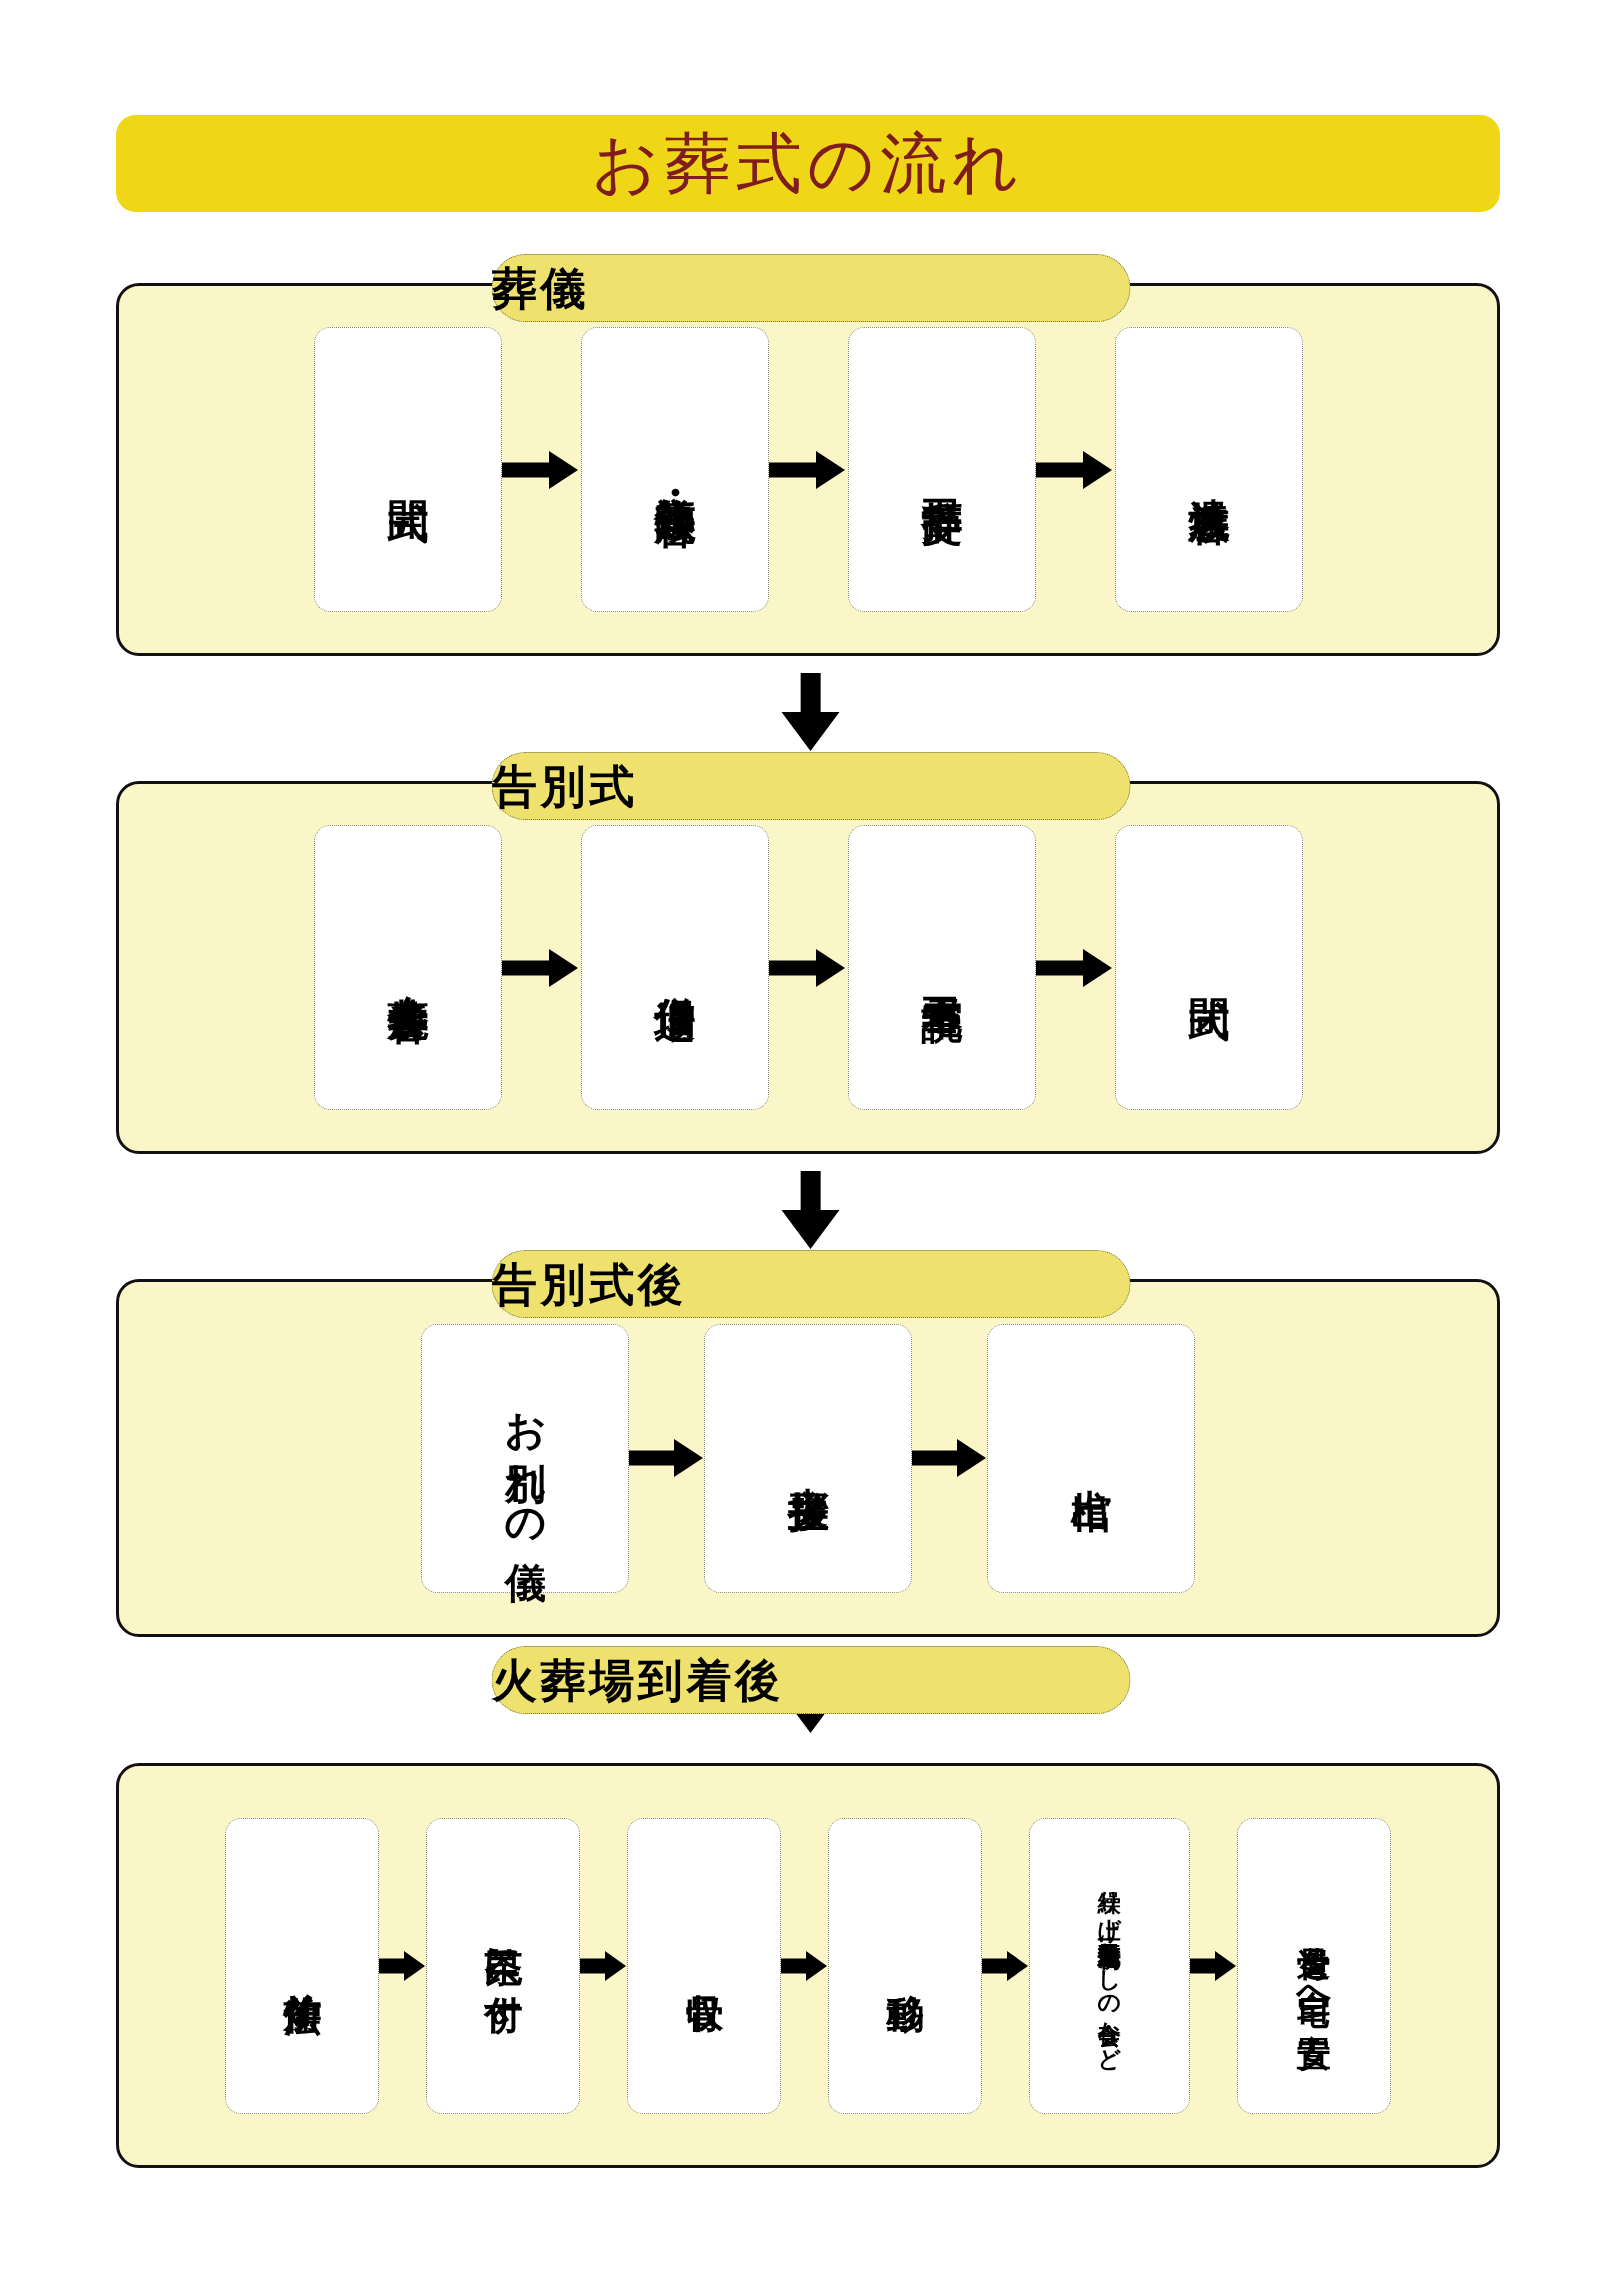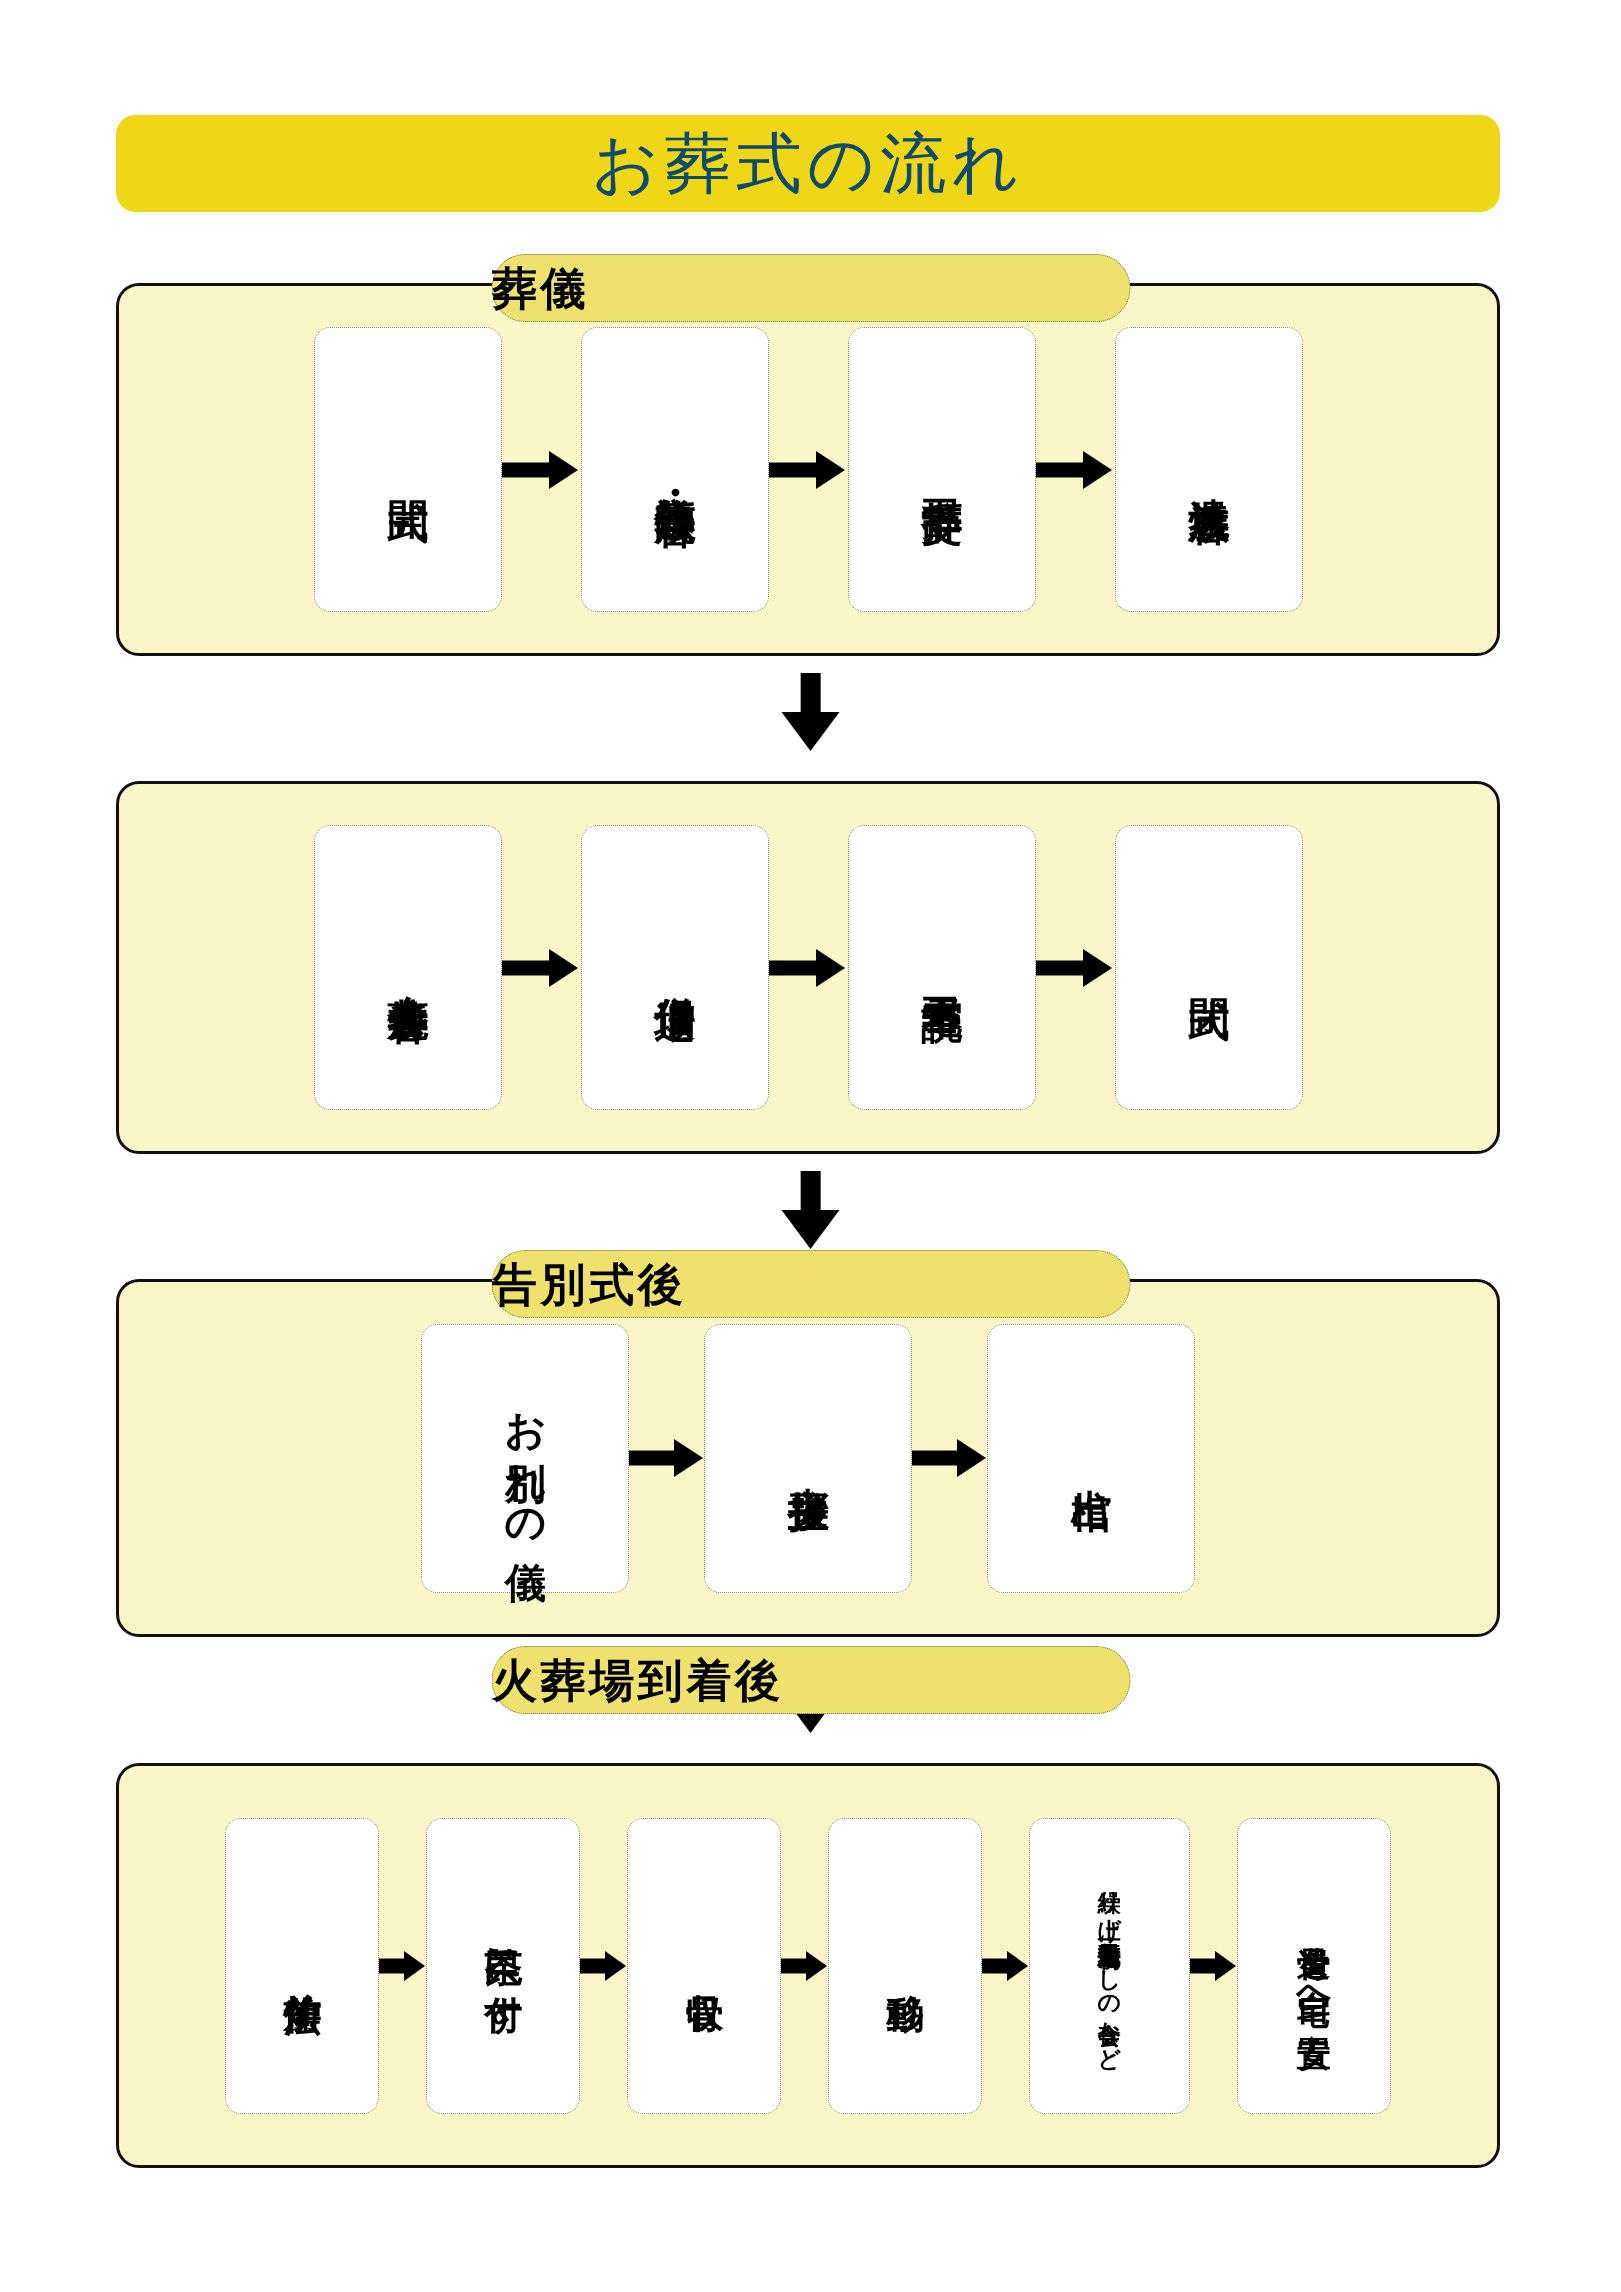--- a/index.html
+++ b/index.html
@@ -37,21 +37,21 @@
     display: flex;
     align-items: center;
     justify-content: center;
   }
   .title-text {
     font-family: "DejaVu Serif", "Liberation Serif", serif;
     font-size: 66px;
     font-weight: 400;
     letter-spacing: 5.4px;
     line-height: 1;
-    color: #0c4a6e;
+    color: #7f1d1d;
     white-space: nowrap;
   }
 
   
   .section {
     position: absolute;
     left: 116px;
     width: 1384px;
     background: #FAF6C8;
     border: 3.6px solid #111111;
@@ -263,20 +263,23 @@
       </div>
 
     </div>
   </div>
 
   <div class="connector c1">
     <span class="shaft"></span>
     <span class="head"></span>
   </div>
 
+  <div class="sec-header sh2">
+    <span class="sec-header-text">告別式</span>
+  </div>
   <div class="section sec2">
     <div class="flow-row">
 
       <div class="step-box">
         <span class="step-label">会葬者焼香</span>
       </div>
       <div class="h-arrow">
         <span class="shaft"></span>
         <span class="head"></span>
       </div>

